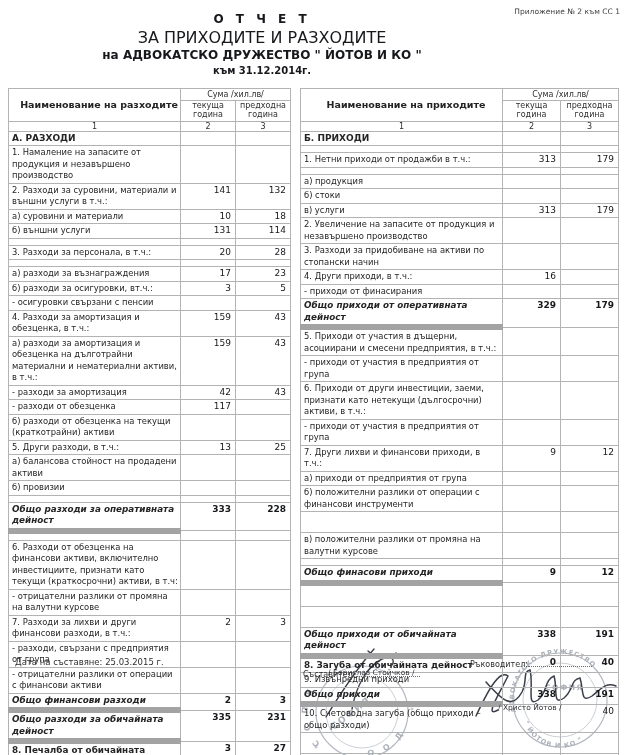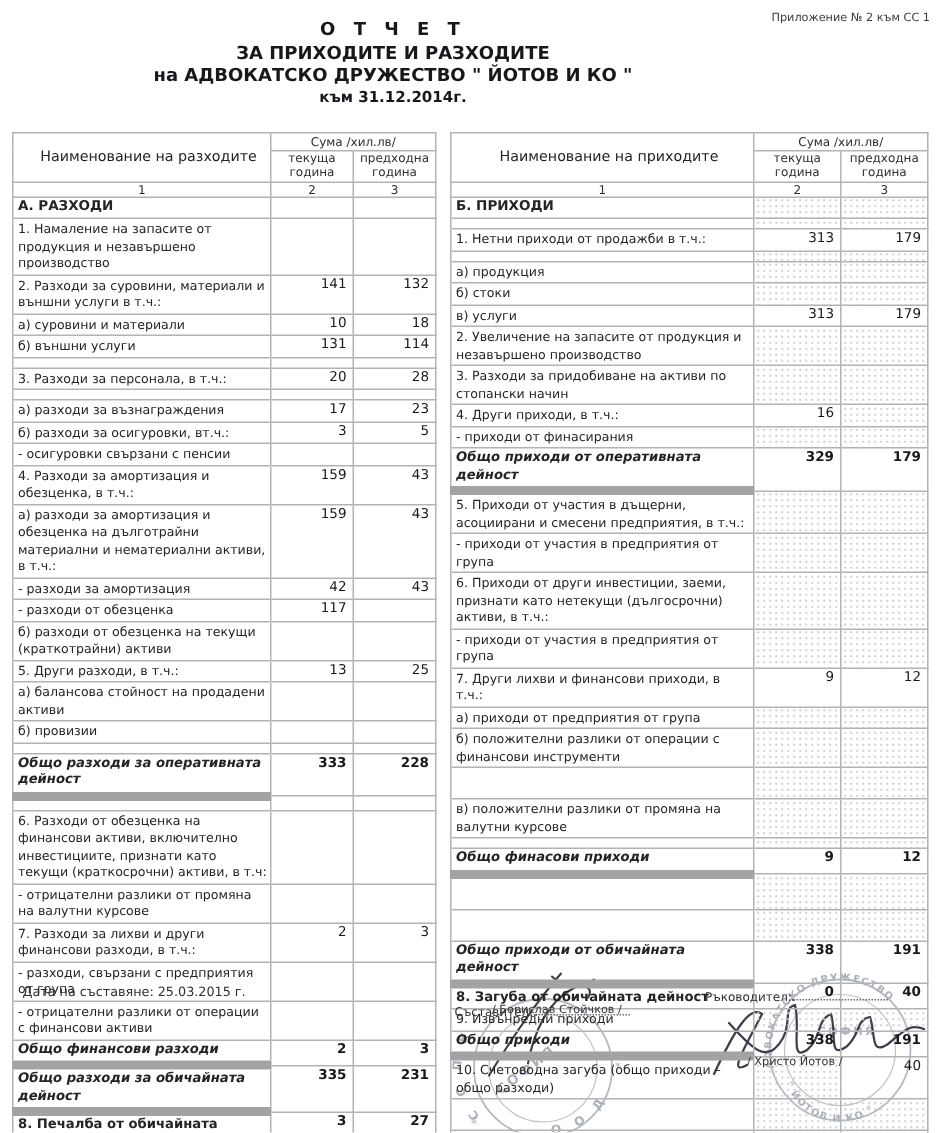--- a/index.html
+++ b/index.html
@@ -4,31 +4,31 @@
 <style>
   html,body{margin:0;padding:0;}
   body{
     width:626px;height:755px;position:relative;overflow:hidden;
     background:#ffffff;color:#2b2b2b;
     font-family:"DejaVu Sans","Liberation Sans",sans-serif;
   }
   .appendix{position:absolute;top:7px;right:6px;font-size:7.5px;color:#3c3c3c;}
   .titleblock{position:absolute;top:12px;left:0;width:524px;text-align:center;color:#17181c;}
   .t1{font-size:12px;font-weight:bold;letter-spacing:4px;}
-  .t2{font-size:12px;font-weight:bold;margin-top:2px;}
+  .t2{font-size:16px;font-weight:normal;margin-top:2px;}
   .t3{font-size:12px;font-weight:bold;margin-top:1px;}
   .t4{font-size:10px;font-weight:bold;margin-top:3px;}
 
   table{border-collapse:collapse;table-layout:fixed;background:transparent;}
   .doc-table{position:absolute;top:88px;}
   .doc-table.left{left:8px;width:283px;}
   .doc-table.right{left:300px;width:319px;}
   .doc-table table{width:100%;border:1px solid #9a9a9a;}
   .doc-table th,.doc-table td{border:1px solid #b3b3b3;vertical-align:top;}
-  th.namehead{font-size:9.5px;font-weight:normal;text-align:center;vertical-align:middle;color:#232323;padding-left:10px;}
+  th.namehead{font-size:9.5px;font-weight:bold;text-align:center;vertical-align:middle;color:#232323;padding-left:10px;}
   th.sumhead{font-size:8px;font-weight:normal;text-align:center;color:#2e2e2e;padding:1px 0;}
   th.yearhead{font-size:8px;font-weight:normal;text-align:center;color:#2e2e2e;line-height:1.1;padding:1px 0;}
   td.numrow{font-size:8px;text-align:center;color:#2e2e2e;padding:0;}
   td.lbl{font-size:8.4px;line-height:11.5px;padding:1px 2px 1px 3px;border-bottom:1px dashed #b7b7b7;color:#242424;}
   td.val{font-size:9px;line-height:11.5px;text-align:right;padding:1px 4px 1px 1px;color:#17181c;}
   tr.section td{font-weight:bold;font-size:9px;}
   tr.total td.lbl{font-weight:bold;font-style:italic;font-size:8.8px;border-bottom:6px solid #a3a3a3;}
   tr.total td.val{font-weight:bold;}
   tr.bold td.lbl{font-weight:bold;font-size:8.8px;}
   tr.bold td.val{font-weight:bold;}

